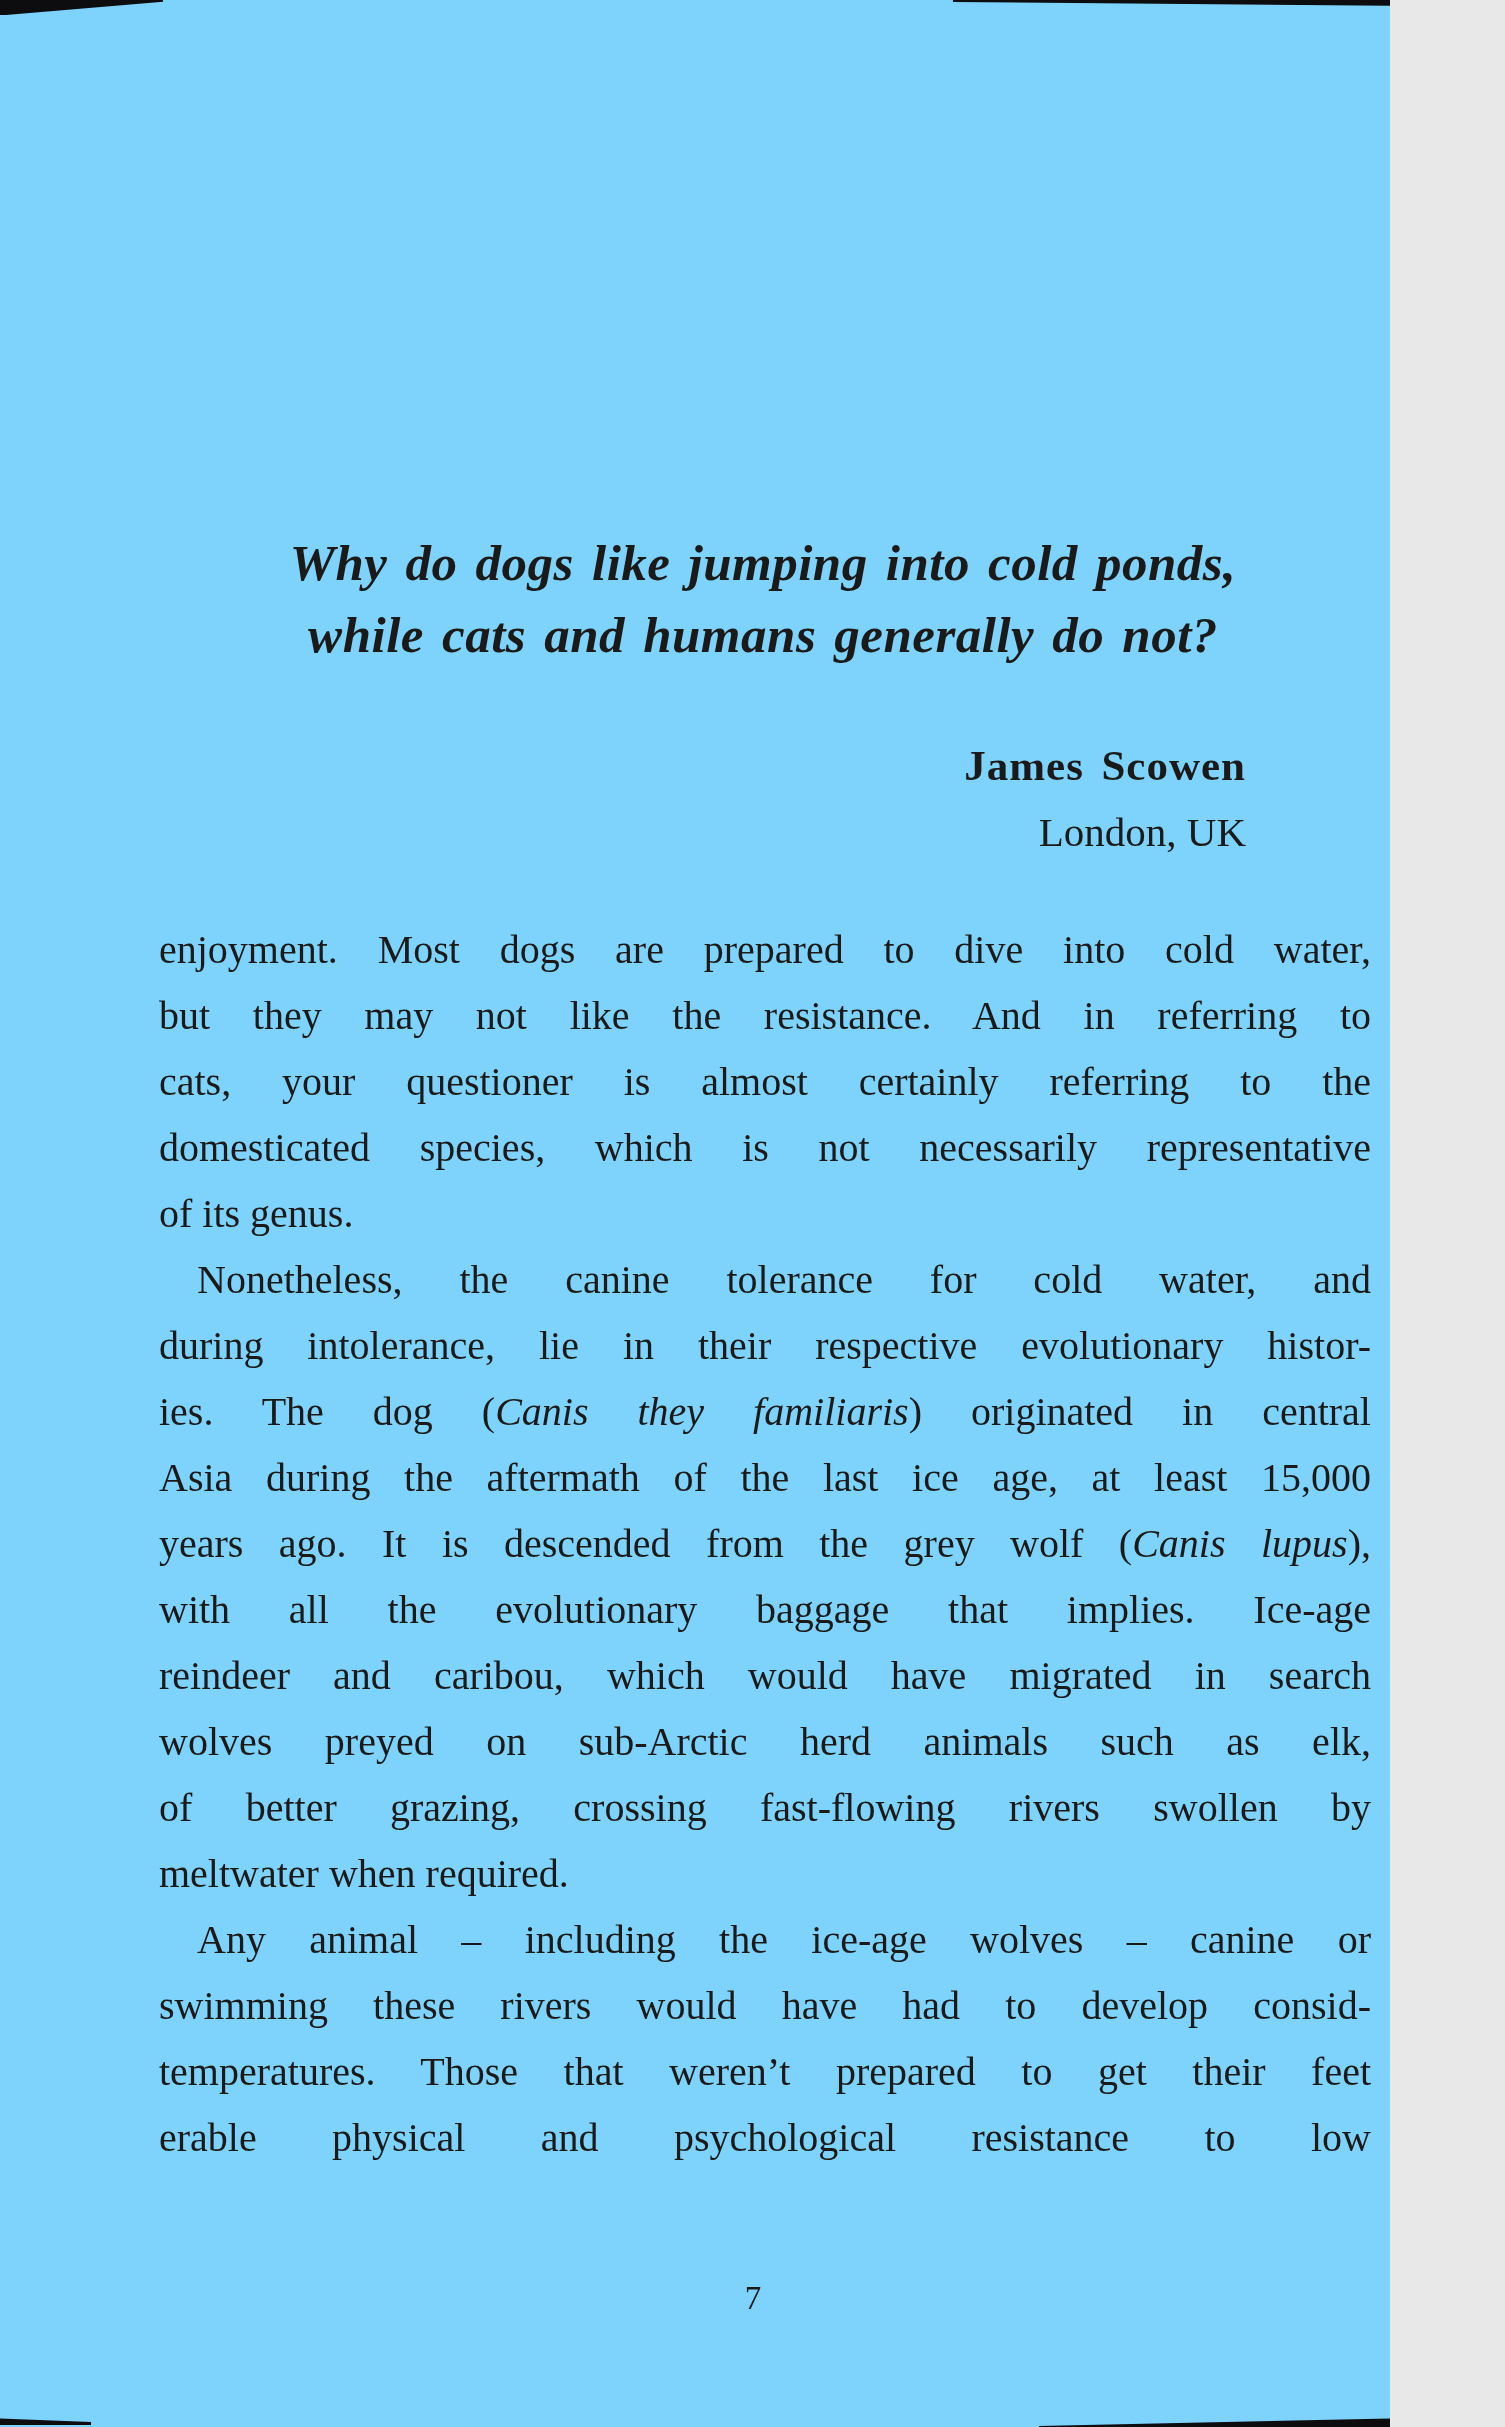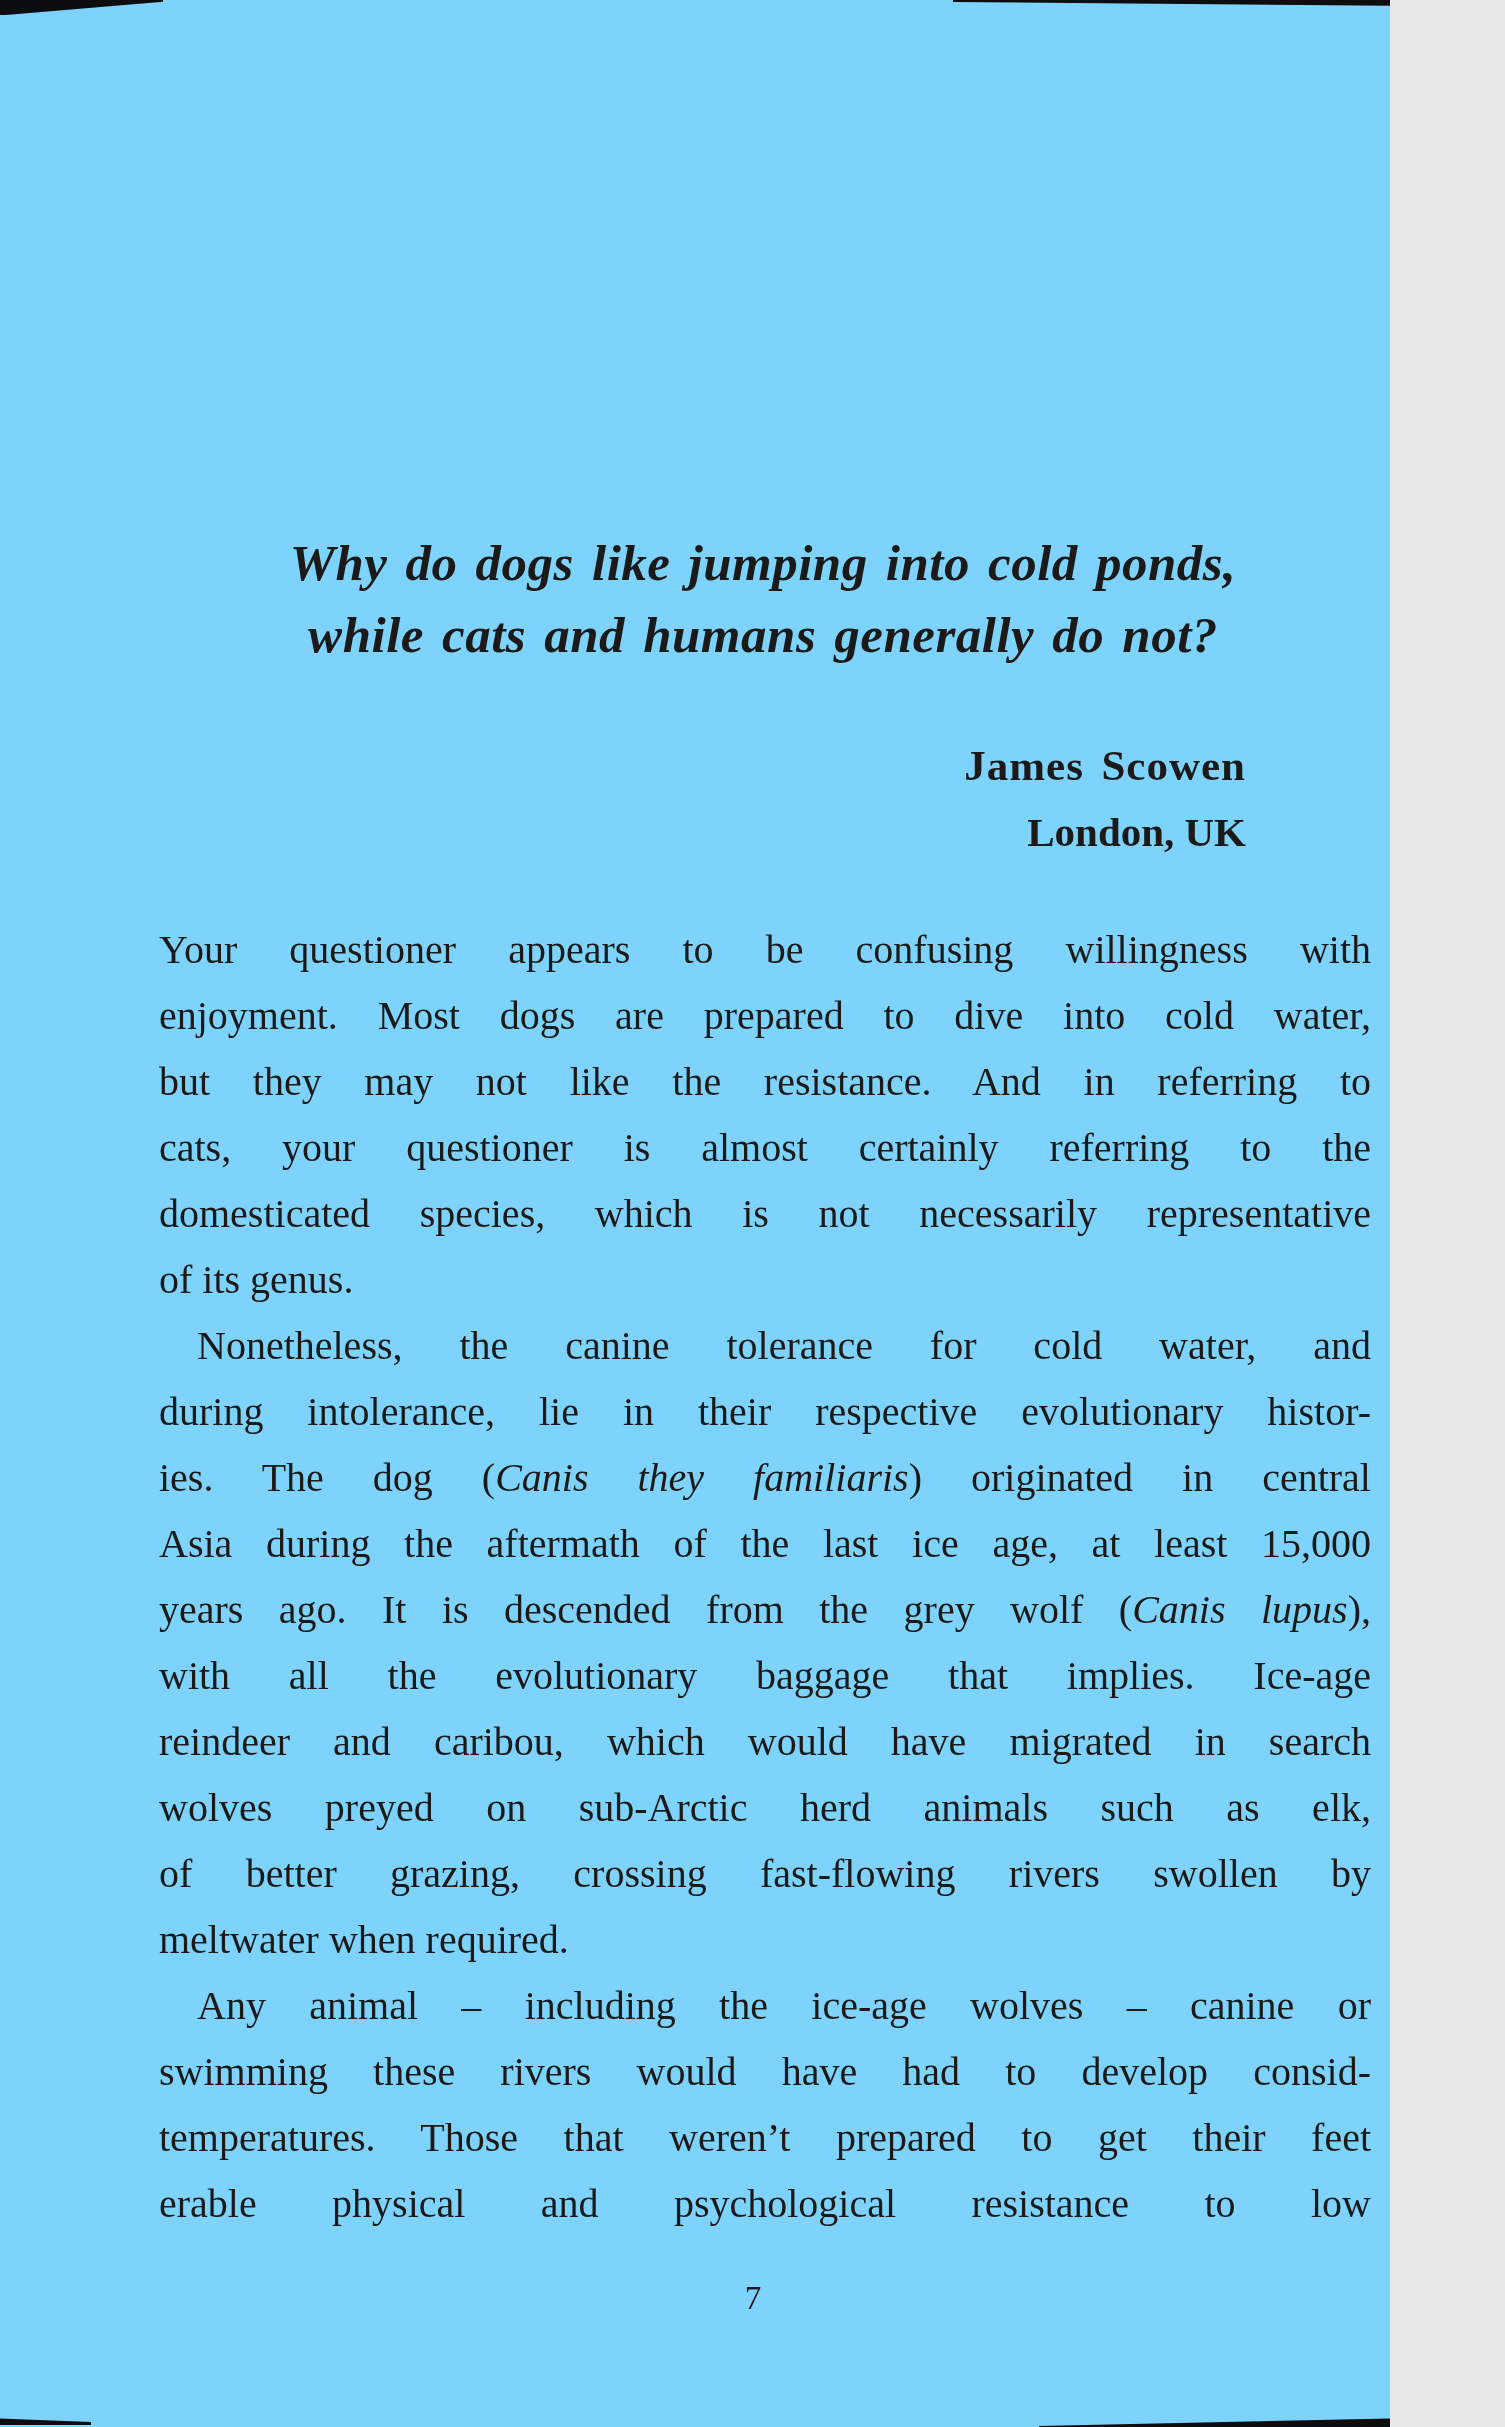--- a/index.html
+++ b/index.html
@@ -48,21 +48,21 @@
   .title-line { display: block; }
 
   
   .author {
     position: absolute;
     right: 144px; top: 733px;
     text-align: right;
     line-height: 66px;
   }
   .author-name { font-size: 43px; font-weight: bold; letter-spacing: 1px; word-spacing: 5.8px; }
-  .author-location { font-size: 41px; font-weight: bold; }
+  .author-location { font-size: 41px; font-weight: normal; }
 
   
   .body-text {
     position: absolute;
     left: 159px; top: 917px; width: 1212px;
     font-size: 40px;
   }
   .line {
     height: 66px;
     line-height: 66px;
@@ -95,21 +95,20 @@
     <span class="title-line">Why do dogs like jumping into cold ponds,</span>
     <span class="title-line">while cats and humans generally do not?</span>
   </h1>
 
   <div class="author">
     <div class="author-name">James Scowen</div>
     <div class="author-location">London, UK</div>
   </div>
 
   <div class="body-text">
-      <div class="line"><span>Your questioner appears to be confusing willingness with</span></div>
       <div class="line"><span>enjoyment. Most dogs are prepared to dive into cold water,</span></div>
       <div class="line"><span>but they may not like the resistance. And in referring to</span></div>
       <div class="line"><span>cats, your questioner is almost certainly referring to the</span></div>
       <div class="line"><span>domesticated species, which is not necessarily representative</span></div>
       <div class="line last"><span>of its genus.</span></div>
       <div class="line indent"><span>Nonetheless, the canine tolerance for cold water, and</span></div>
       <div class="line"><span>during intolerance, lie in their respective evolutionary histor-</span></div>
       <div class="line"><span>ies. The dog (</span><em>Canis they familiaris</em><span>) originated in central</span></div>
       <div class="line"><span>Asia during the aftermath of the last ice age, at least 15,000</span></div>
       <div class="line"><span>years ago. It is descended from the grey wolf (</span><em>Canis lupus</em><span>),</span></div>

